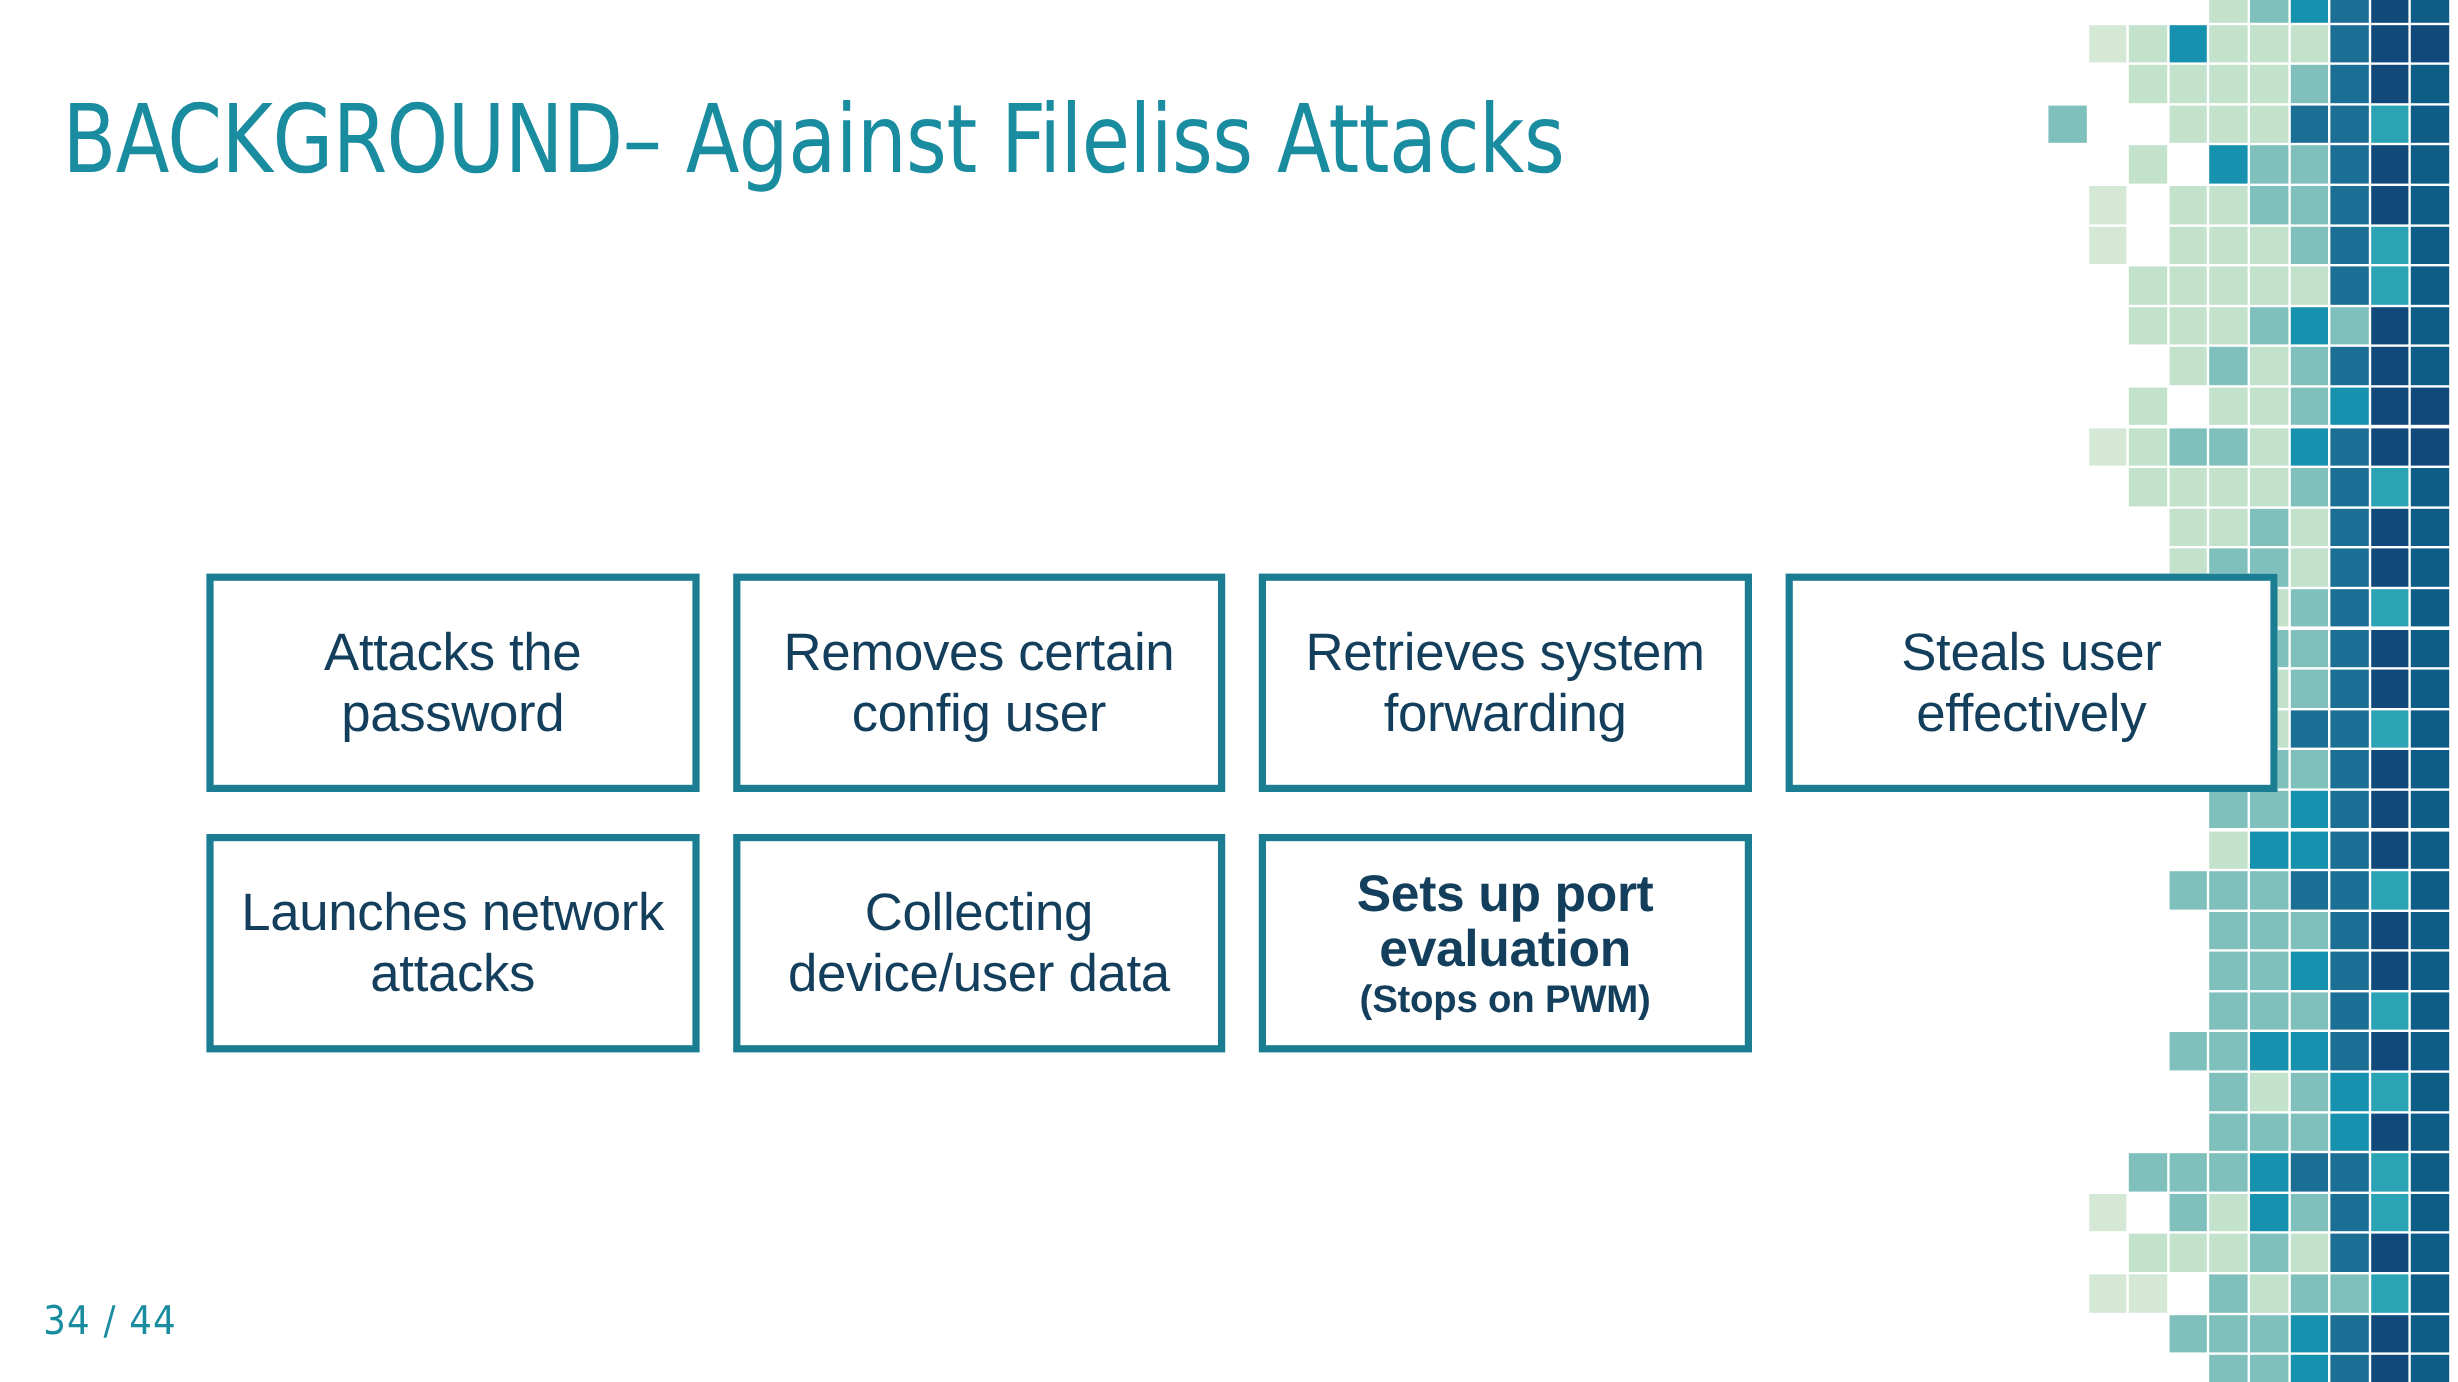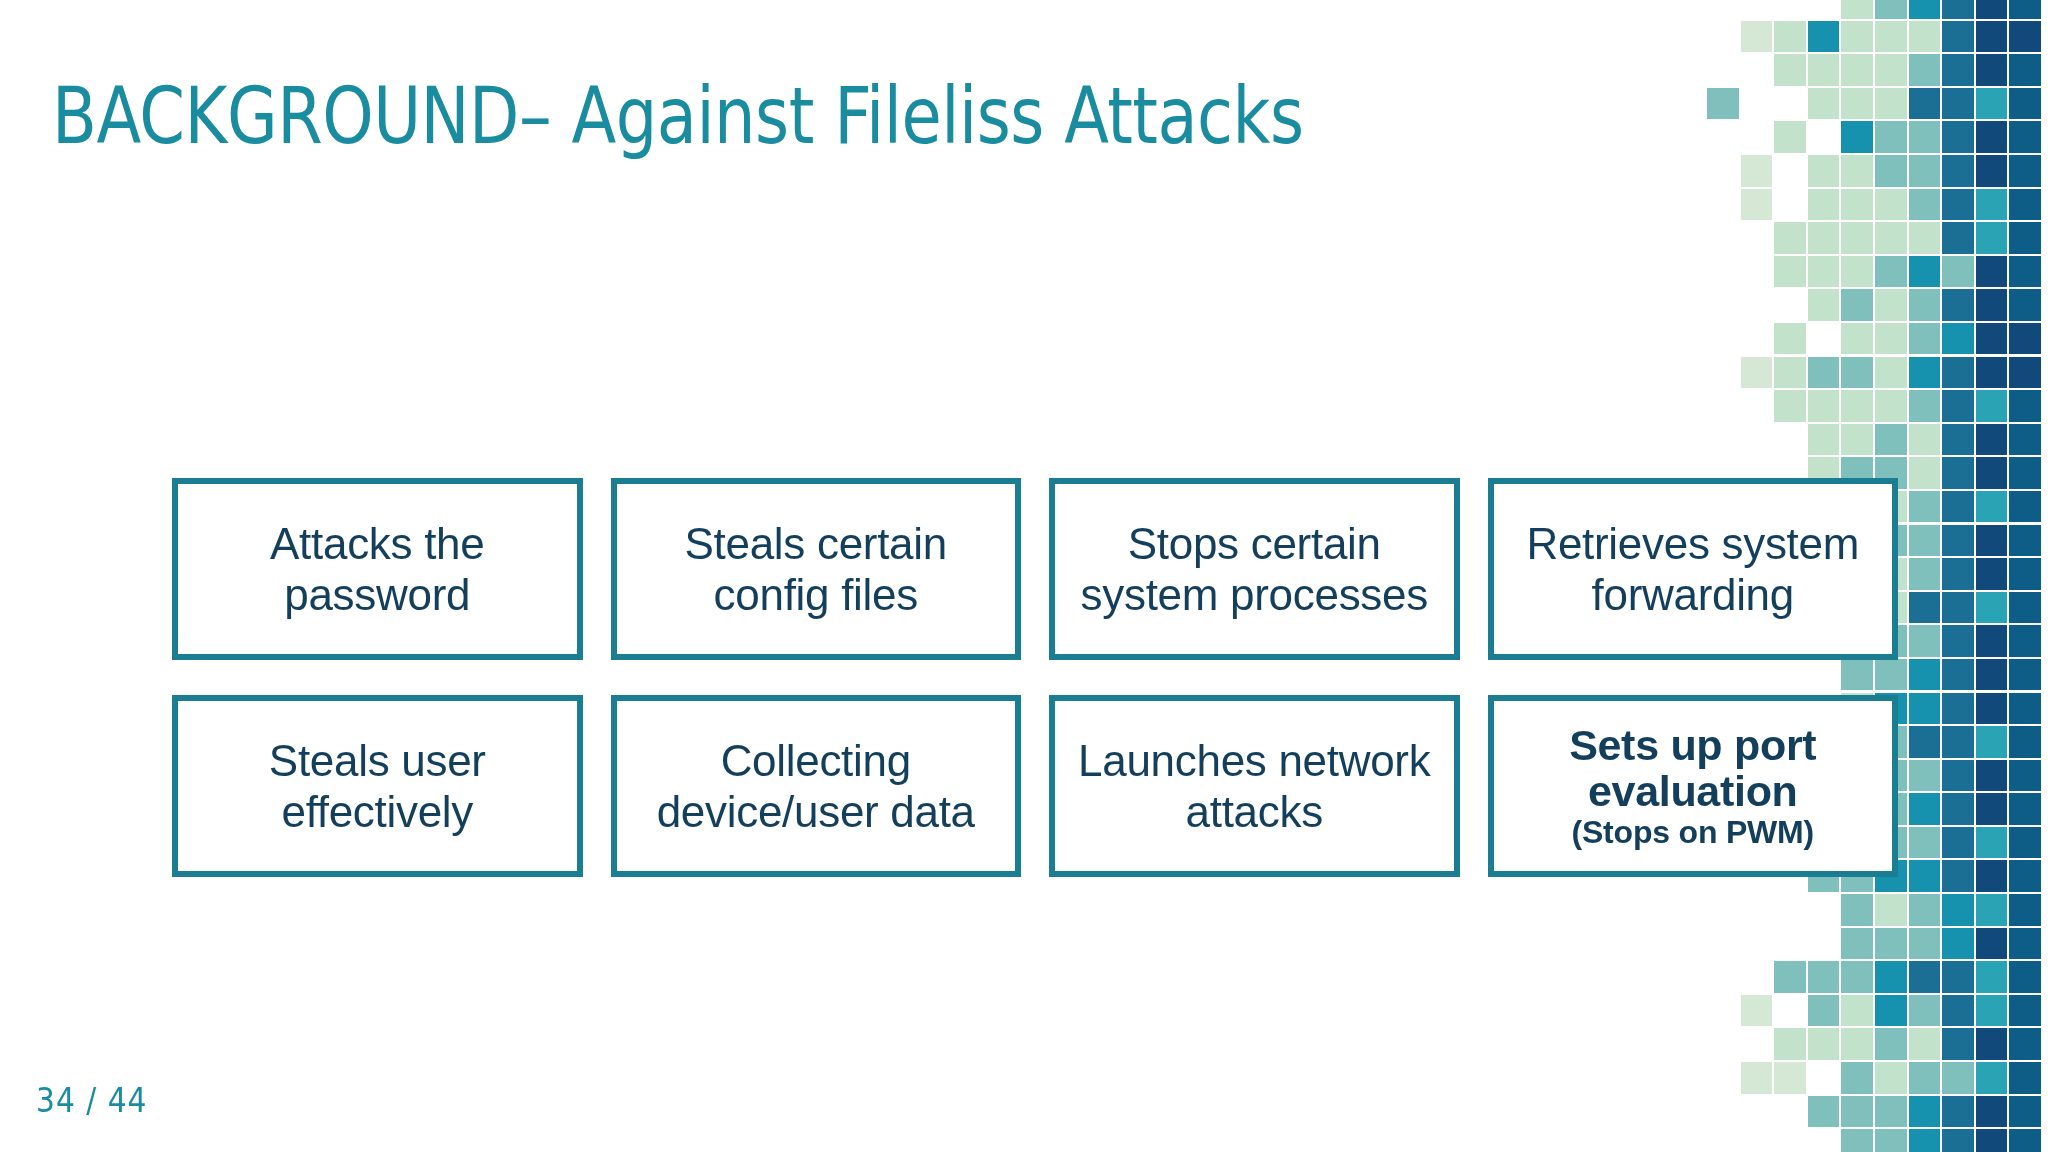--- a/index.html
+++ b/index.html
@@ -500,41 +500,38 @@
   <div id="title">BACKGROUND– Against Fileliss Attacks</div>
 
 
   <div id="box-grid">
 
     <div class="cat-box">
       <div class="cat-label">Attacks the password</div>
     </div>
 
     <div class="cat-box">
-      <div class="cat-label">Steals certain config files</div>
-    </div>
-
-    <div class="cat-box">
-      <div class="cat-label">Stops certain system processes</div>
-    </div>
+      <div class="cat-label">Removes certain config user</div>
+    </div>
+
 
     <div class="cat-box">
       <div class="cat-label">Retrieves system forwarding</div>
     </div>
 
     <div class="cat-box">
       <div class="cat-label">Steals user effectively</div>
     </div>
 
     <div class="cat-box">
+      <div class="cat-label">Launches network attacks</div>
+    </div>
+
+    <div class="cat-box">
       <div class="cat-label">Collecting device/user data</div>
-    </div>
-
-    <div class="cat-box">
-      <div class="cat-label">Launches network attacks</div>
     </div>
 
     <div class="cat-box">
       <div class="cat-label bold">Sets up port evaluation</div>
       <div class="cat-sub">(Stops on PWM)</div>
     </div>
 
   </div>
 
   <div id="page-number">34 / 44</div>

